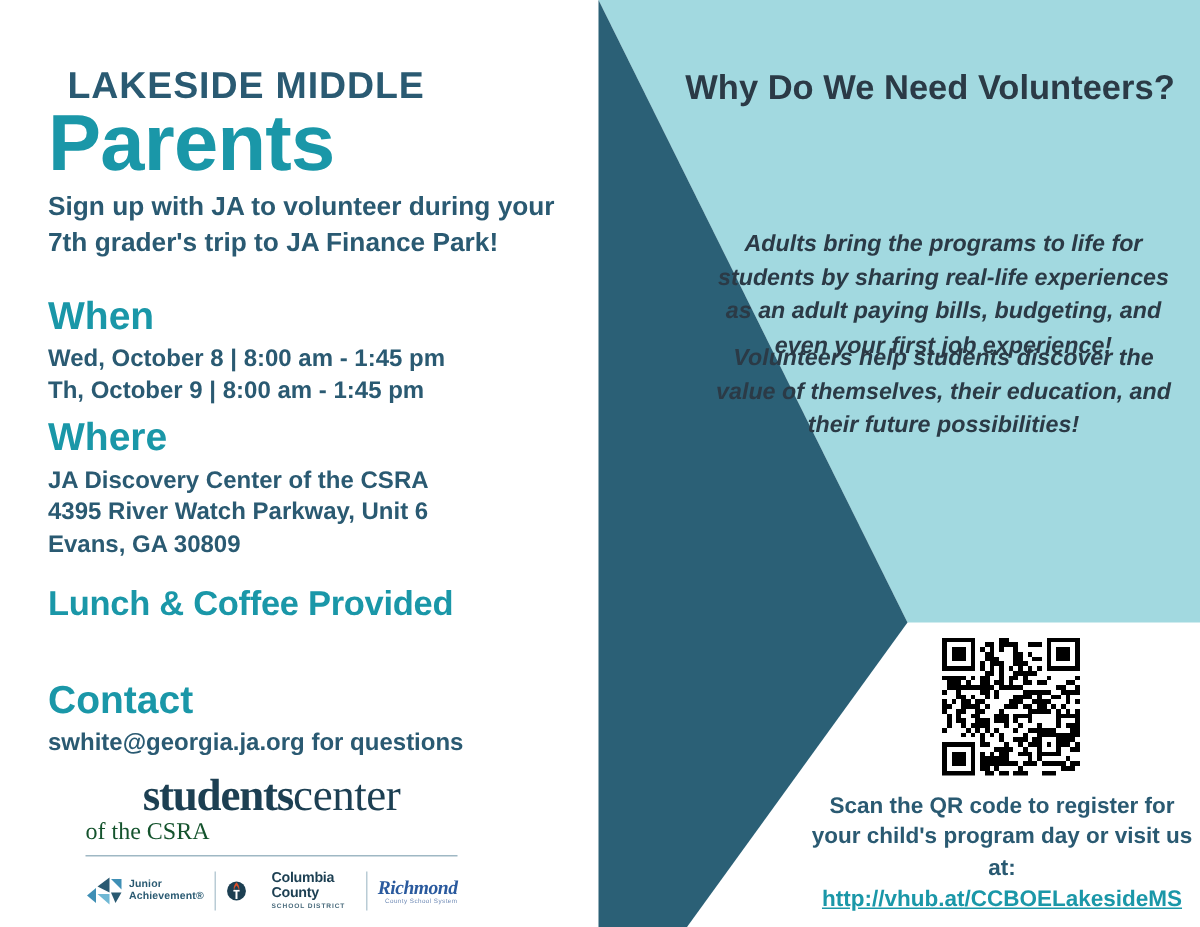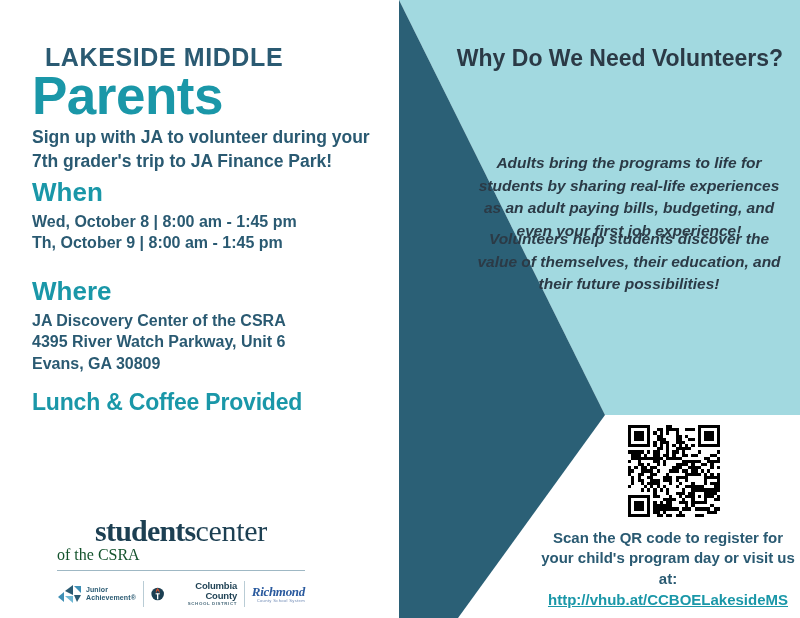--- a/index.html
+++ b/index.html
@@ -74,21 +74,21 @@
   }
   .sec-line {
     font-size: 16px;
     font-weight: 600;
     color: #2a5a72;
     line-height: 1.34;
   }
   .block-when {
     position: absolute;
     left: 0;
-    top: 178px;
+    top: 196px;
   }
   .block-where {
     position: absolute;
     left: 0;
     top: 277px;
   }
   .block-lunch {
     position: absolute;
     left: 0;
     top: 389px;
@@ -162,21 +162,20 @@
   .pa-text {
     font-size: 7px;
     font-weight: bold;
     color: #2a5a72;
     line-height: 1.18;
     margin-left: 3px;
     letter-spacing: 0.1px;
   }
   .cc-text {
     margin-left: 17px;
-    text-align: right;
   }
   .cc-text .t1 {
     display: block;
     font-size: 9.5px;
     font-weight: bold;
     color: #1c3f52;
     line-height: 1.05;
     letter-spacing: -0.2px;
   }
   .cc-text .t2 {
@@ -305,20 +304,24 @@
 
     <div class="block-where">
       <div class="sec-heading">Where</div>
       <div class="sec-line">JA Discovery Center of the CSRA</div>
       <div class="sec-line">4395 River Watch Parkway, Unit 6</div>
       <div class="sec-line">Evans, GA 30809</div>
     </div>
 
     <div class="block-lunch">Lunch &amp; Coffee Provided</div>
 
+    <div class="block-contact">
+      <div class="sec-heading">Contact</div>
+      <div class="sec-line">swhite@georgia.ja.org for questions</div>
+    </div>
   </div>
 
   <div class="logo-lockup">
     <div class="logo-word">
       <span class="discovery">students</span><span class="center">center</span>
     </div>
     <div class="logo-sub">of the CSRA</div>
     <div class="logo-rule"></div>
 
     <div class="partners">

